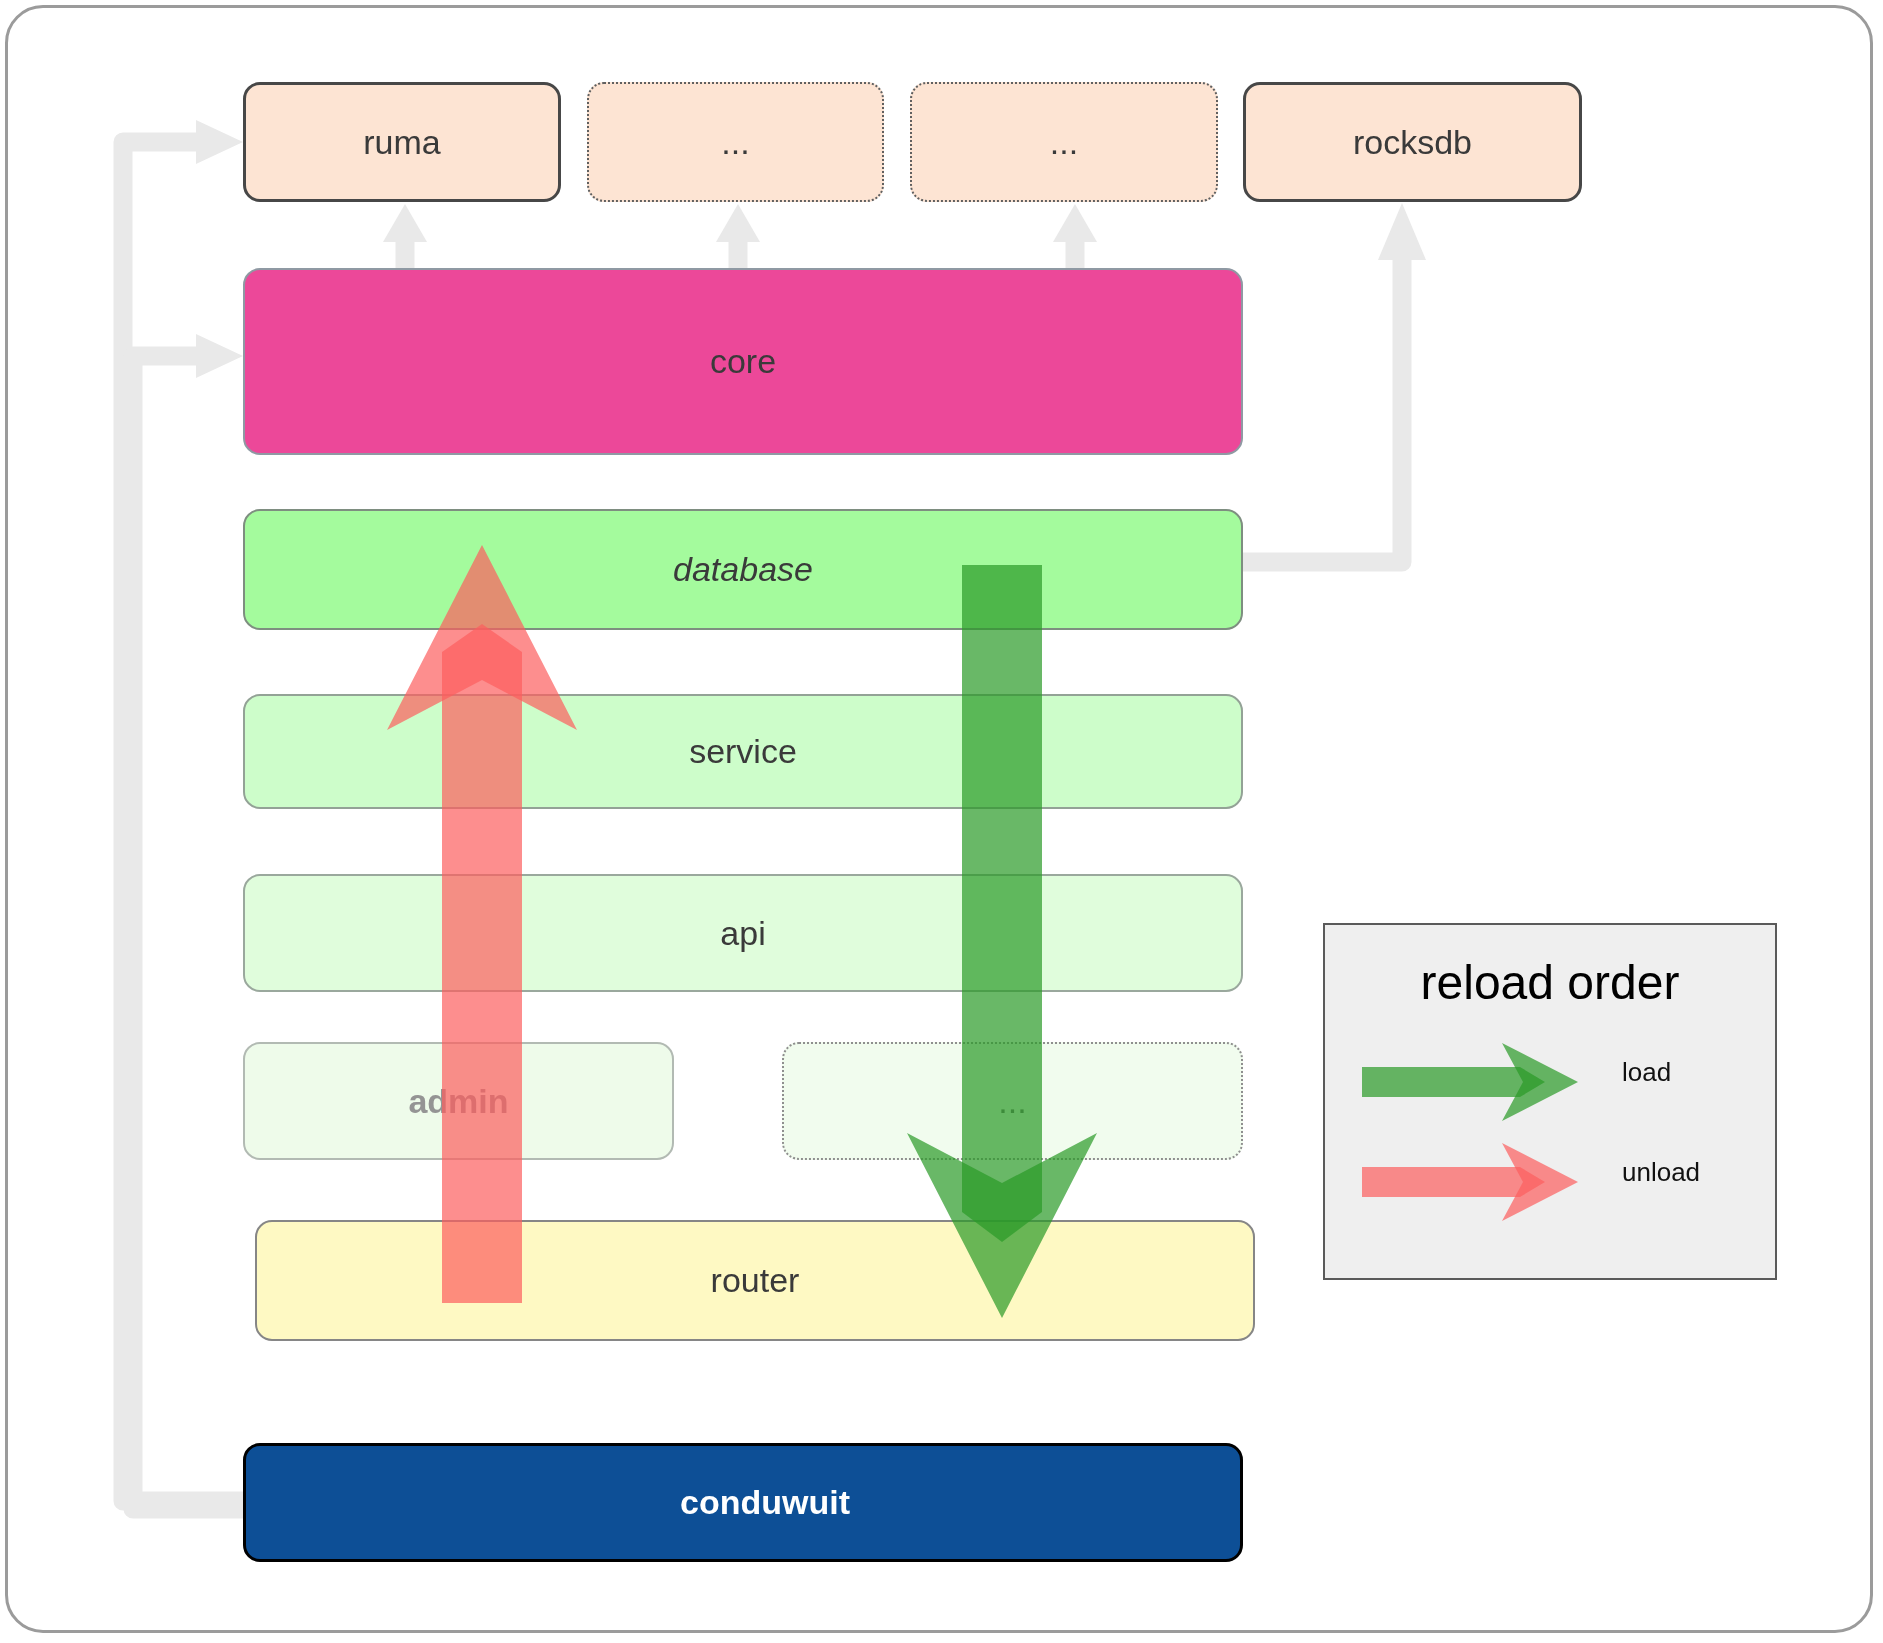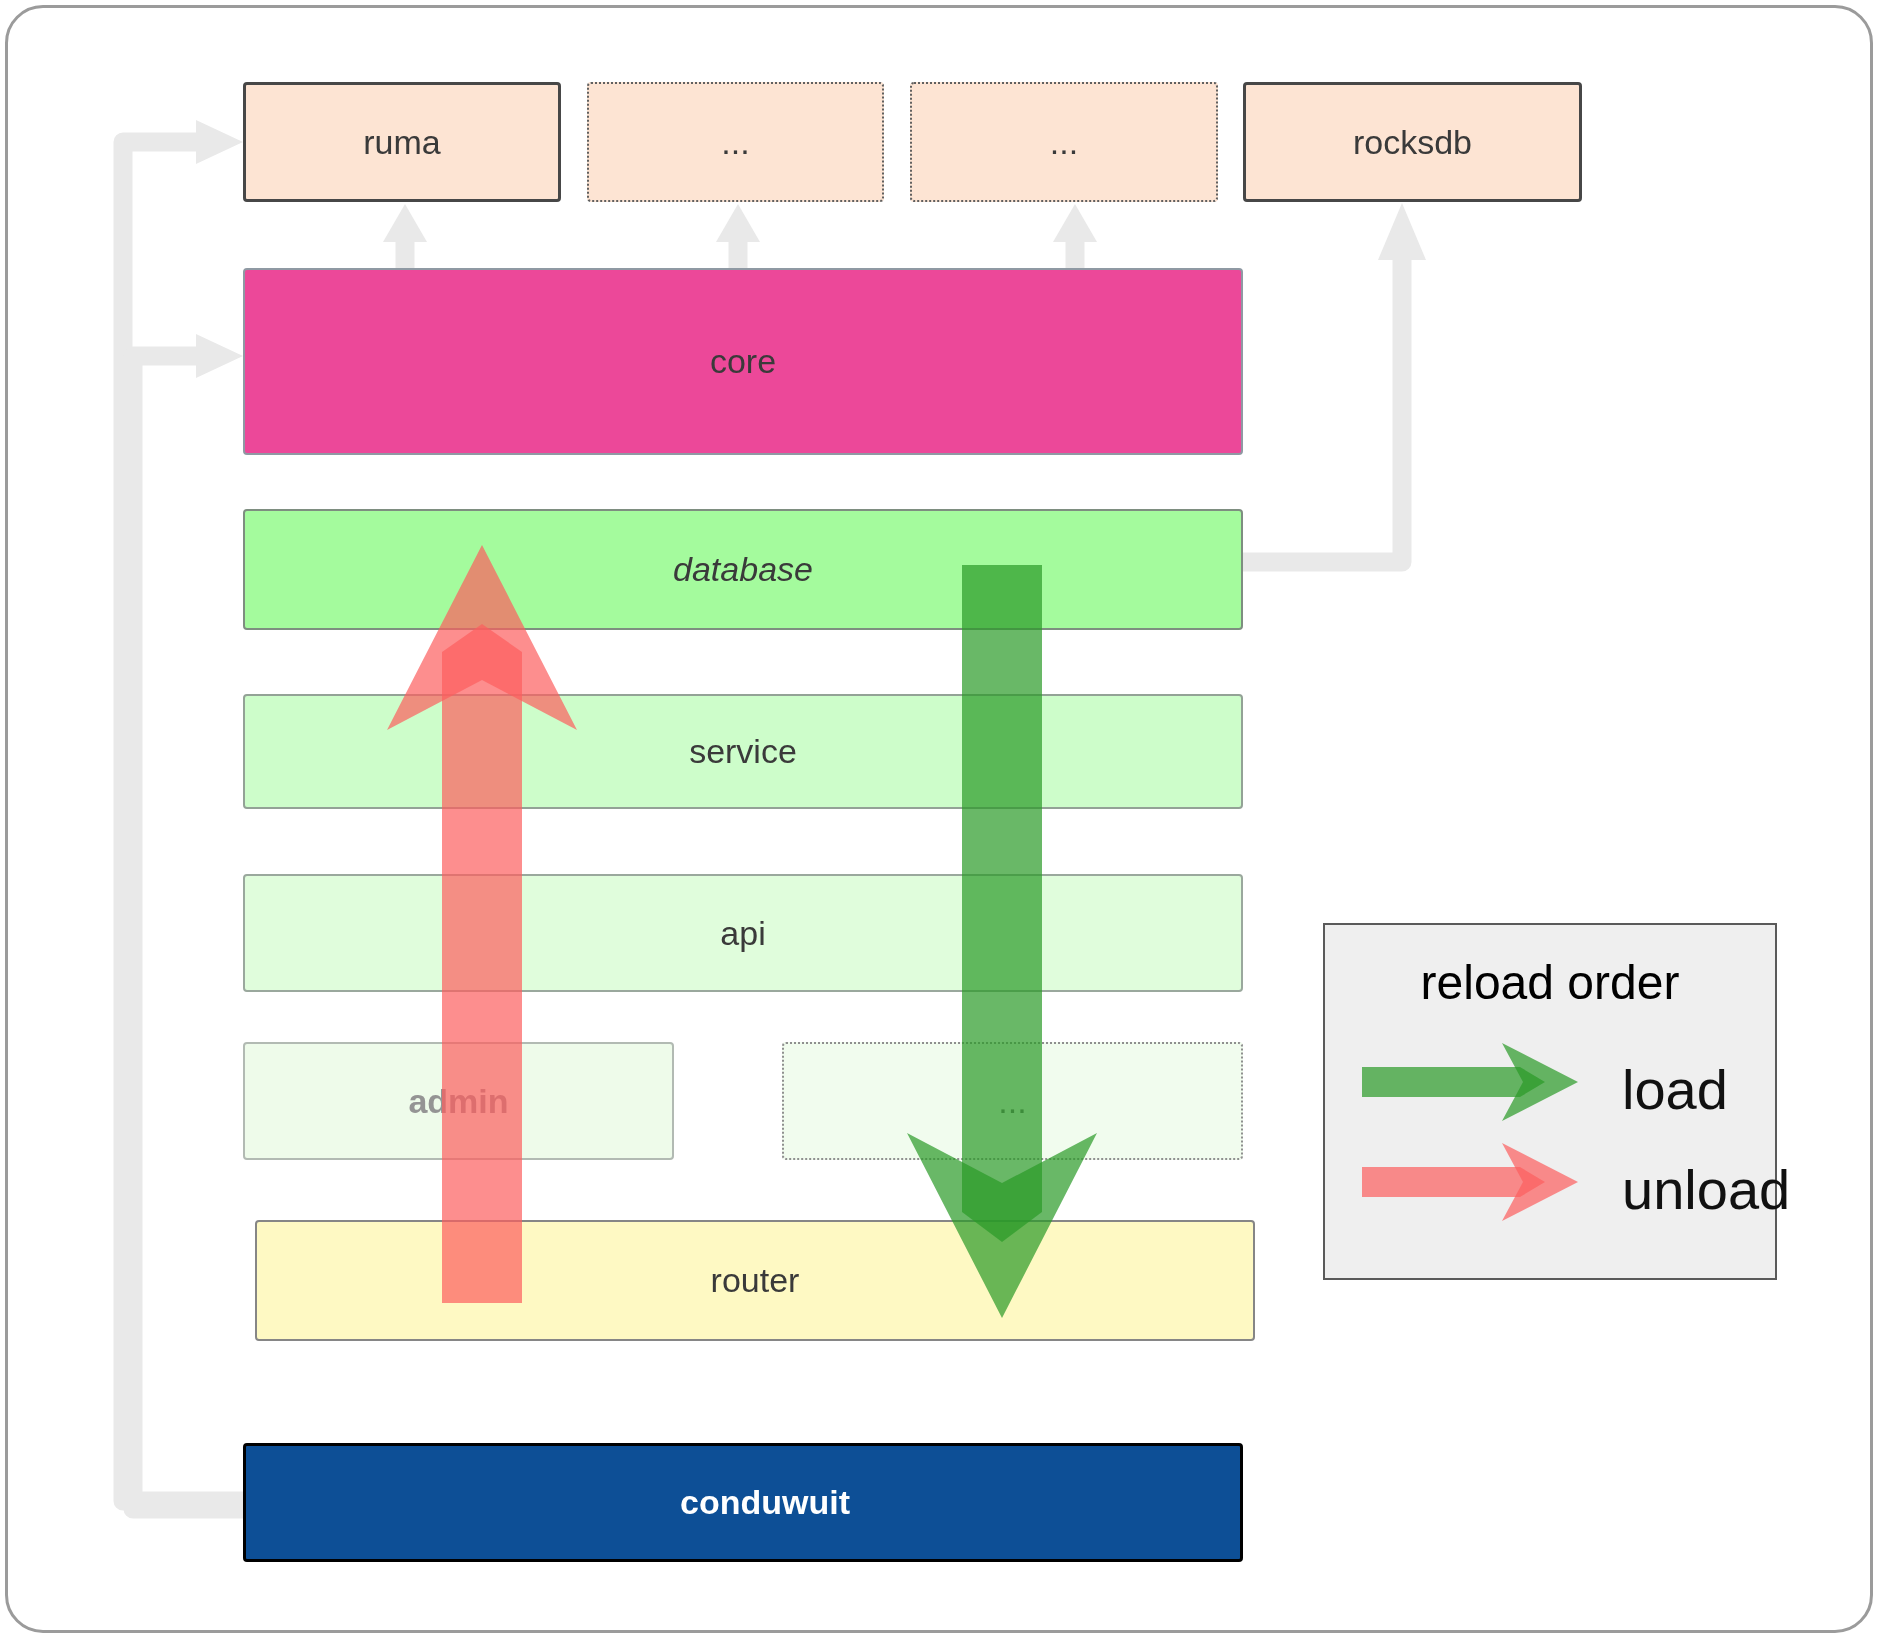--- a/index.html
+++ b/index.html
@@ -1,36 +1,36 @@
 <!DOCTYPE html>
 <html><head>
 <meta charset="utf-8">
 <style>
   html,body{margin:0;padding:0;background:#ffffff;}
   body{width:1883px;height:1643px;position:relative;font-family:"Liberation Sans",sans-serif;overflow:hidden;}
   .frame{position:absolute;left:5px;top:5px;width:1868px;height:1628px;border:3px solid #9b9b9b;border-radius:38px;box-sizing:border-box;}
   svg.layer{position:absolute;left:0;top:0;width:1883px;height:1643px;}
   #gray-edges{z-index:1;}
   #color-arrows{z-index:3;}
-  .node{position:absolute;box-sizing:border-box;border-radius:4px;display:flex;align-items:center;justify-content:center;font-size:34px;color:#3a3a3a;z-index:2;}
+  .node{position:absolute;box-sizing:border-box;border-radius:17px;display:flex;align-items:center;justify-content:center;font-size:34px;color:#3a3a3a;z-index:2;}
   .n-ruma{left:243px;top:82px;width:318px;height:120px;background:#fde4d3;border:3px solid #474747;}
   .n-mod1{left:587px;top:82px;width:297px;height:120px;background:#fde4d3;border:2px dotted #606060;}
   .n-mod2{left:910px;top:82px;width:308px;height:120px;background:#fde4d3;border:2px dotted #606060;}
   .n-rocksdb{left:1243px;top:82px;width:339px;height:120px;background:#fde4d3;border:3px solid #474747;text-align:right;}
   .n-core{left:243px;top:268px;width:1000px;height:187px;background:#ec4899;border:2px solid #8f99a3;}
   .n-database{left:243px;top:509px;width:1000px;height:121px;background:#a4fb9d;border:2px solid #7e8e80;font-style:italic;}
   .n-service{left:243px;top:694px;width:1000px;height:115px;background:#cdfdca;border:2px solid #93a296;}
   .n-api{left:243px;top:874px;width:1000px;height:118px;background:#e0fddc;border:2px solid #9aa89d;}
   .n-admin{left:243px;top:1042px;width:431px;height:118px;background:#eefbea;border:2px solid #b2bab3;color:#949494;font-weight:bold;}
   .n-admin-more{left:782px;top:1042px;width:461px;height:118px;background:#f1fcee;border:2px dotted #8f8f8f;color:#6b6b6b;}
   .n-router{left:255px;top:1220px;width:1000px;height:121px;background:#fef9c3;border:2px solid #868686;}
   .n-conduwuit{left:243px;top:1443px;width:1000px;height:119px;background:#0d4f96;border:3px solid #000000;color:#ffffff;font-weight:600;padding-left:44px;}
   .legend{position:absolute;left:1323px;top:923px;width:454px;height:357px;background:#efefef;border:2px solid #5a5a5a;box-sizing:border-box;z-index:2;}
   .legend-title{width:100%;text-align:center;margin-top:30px;font-size:48px;color:#000000;}
-  .legend-label{position:absolute;font-size:56px;color:#111111;z-index:4;}
+  .legend-label{position:absolute;font-size:26px;color:#111111;z-index:4;}
   .ll-load{left:1622px;top:1057px;}
   .ll-unload{left:1622px;top:1157px;}
 </style>
 </head>
 <body>
 
 <div class="frame"></div>
 
 <svg id="gray-edges" class="layer" viewBox="0 0 1883 1643">
   <g fill="none" stroke="#e9e9e9" stroke-width="19" stroke-linejoin="round">

